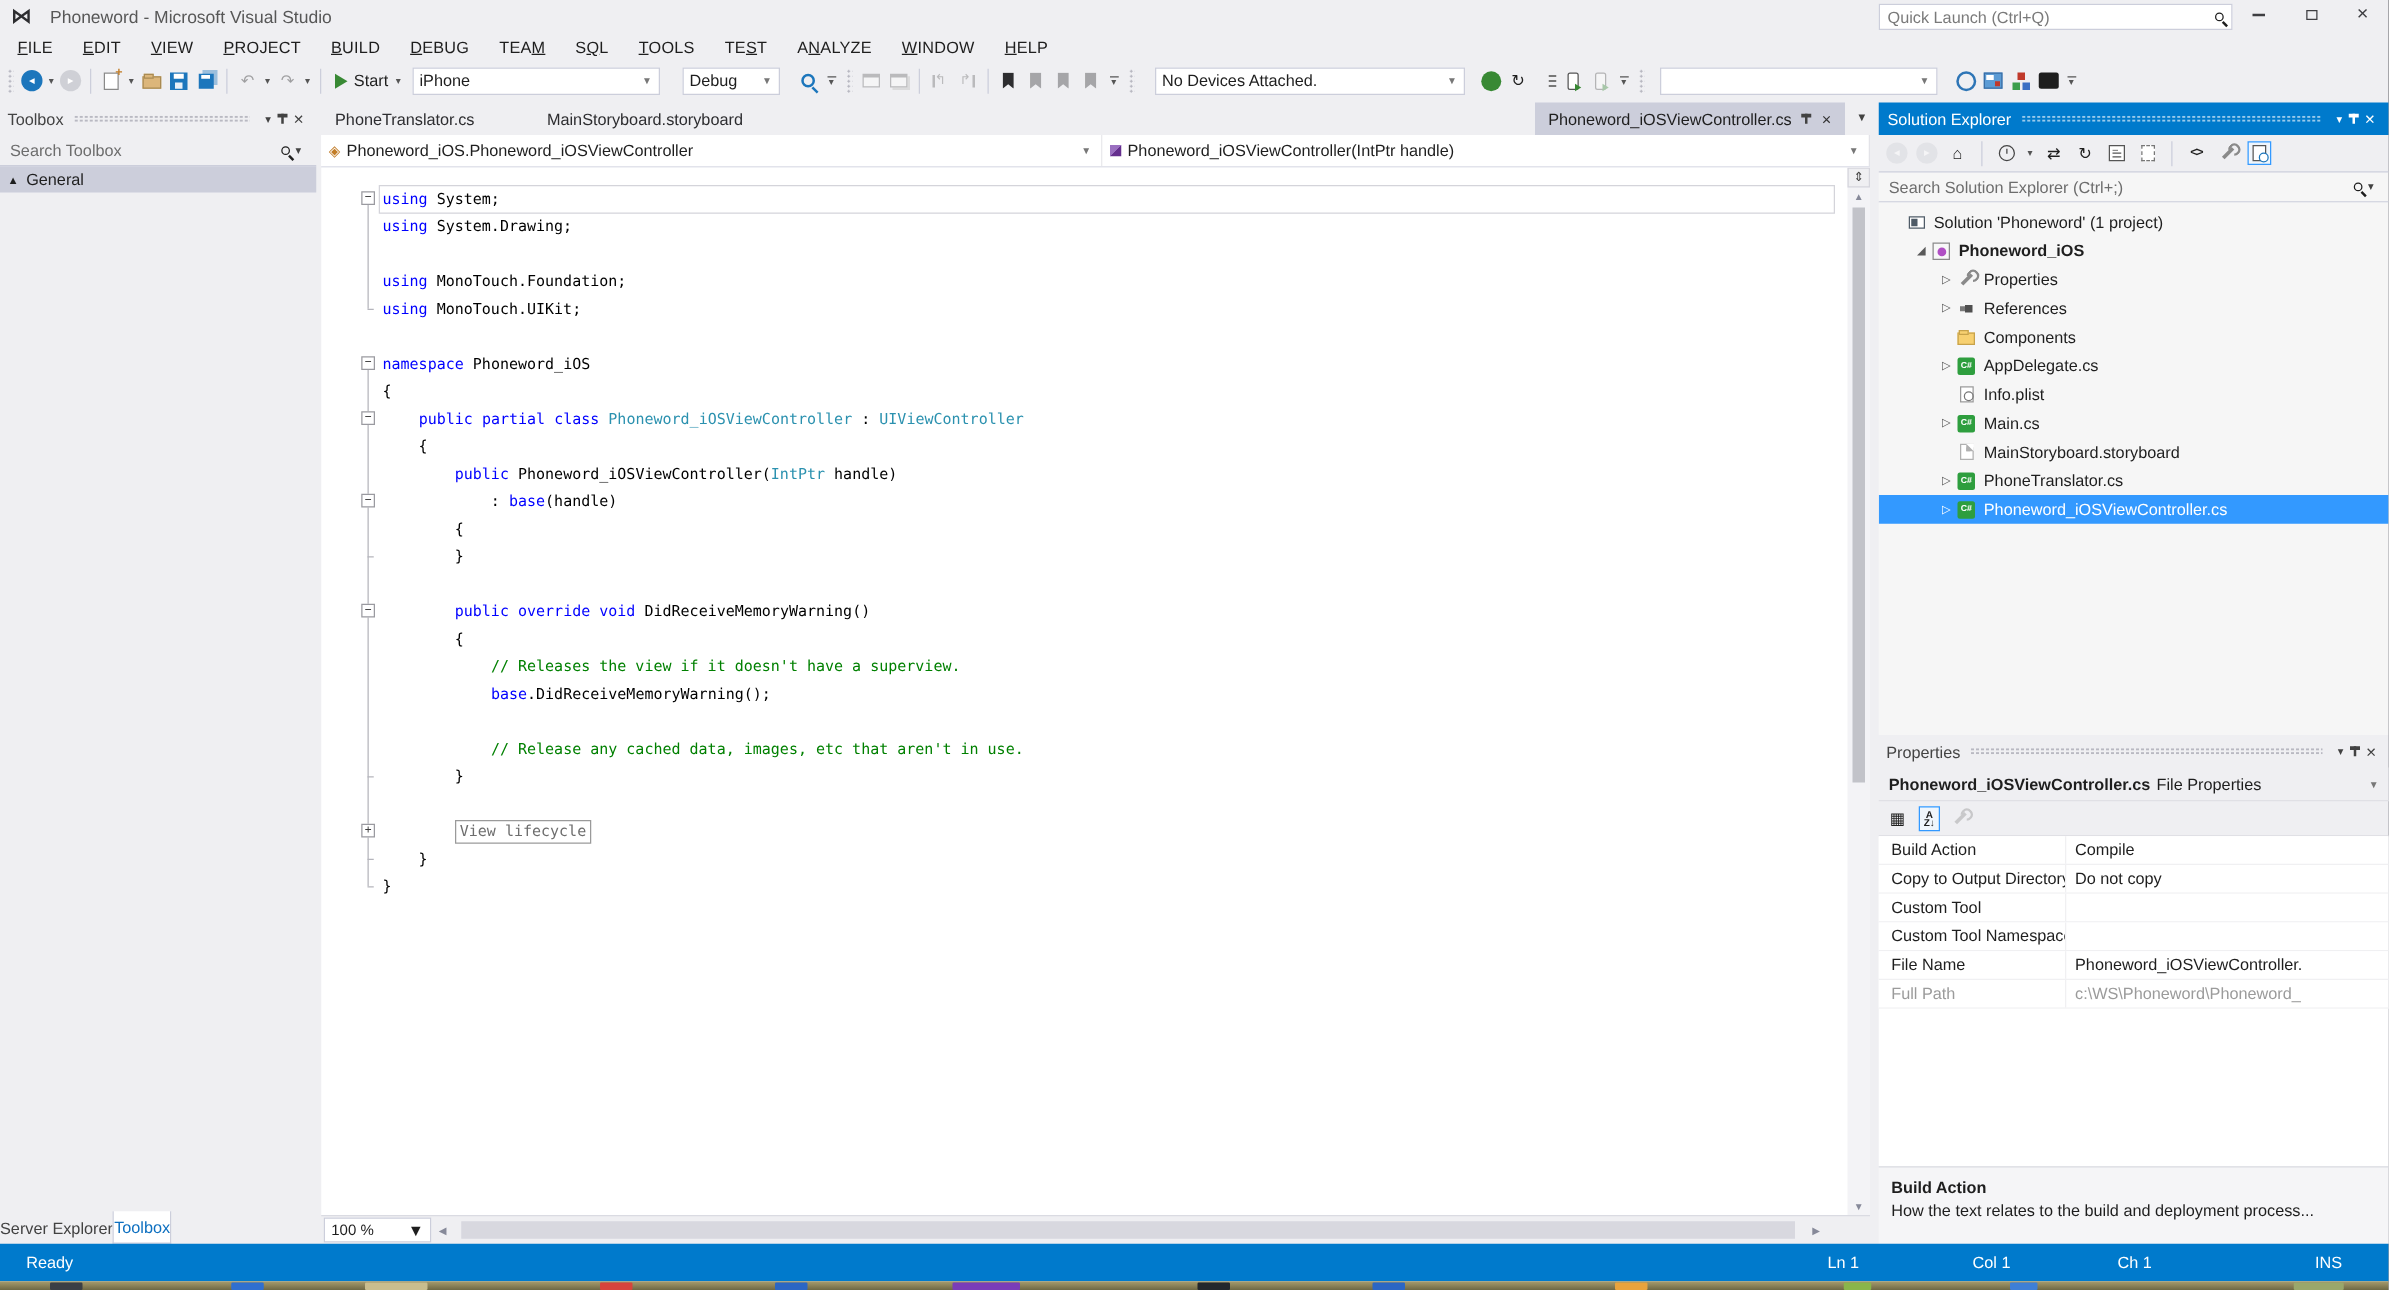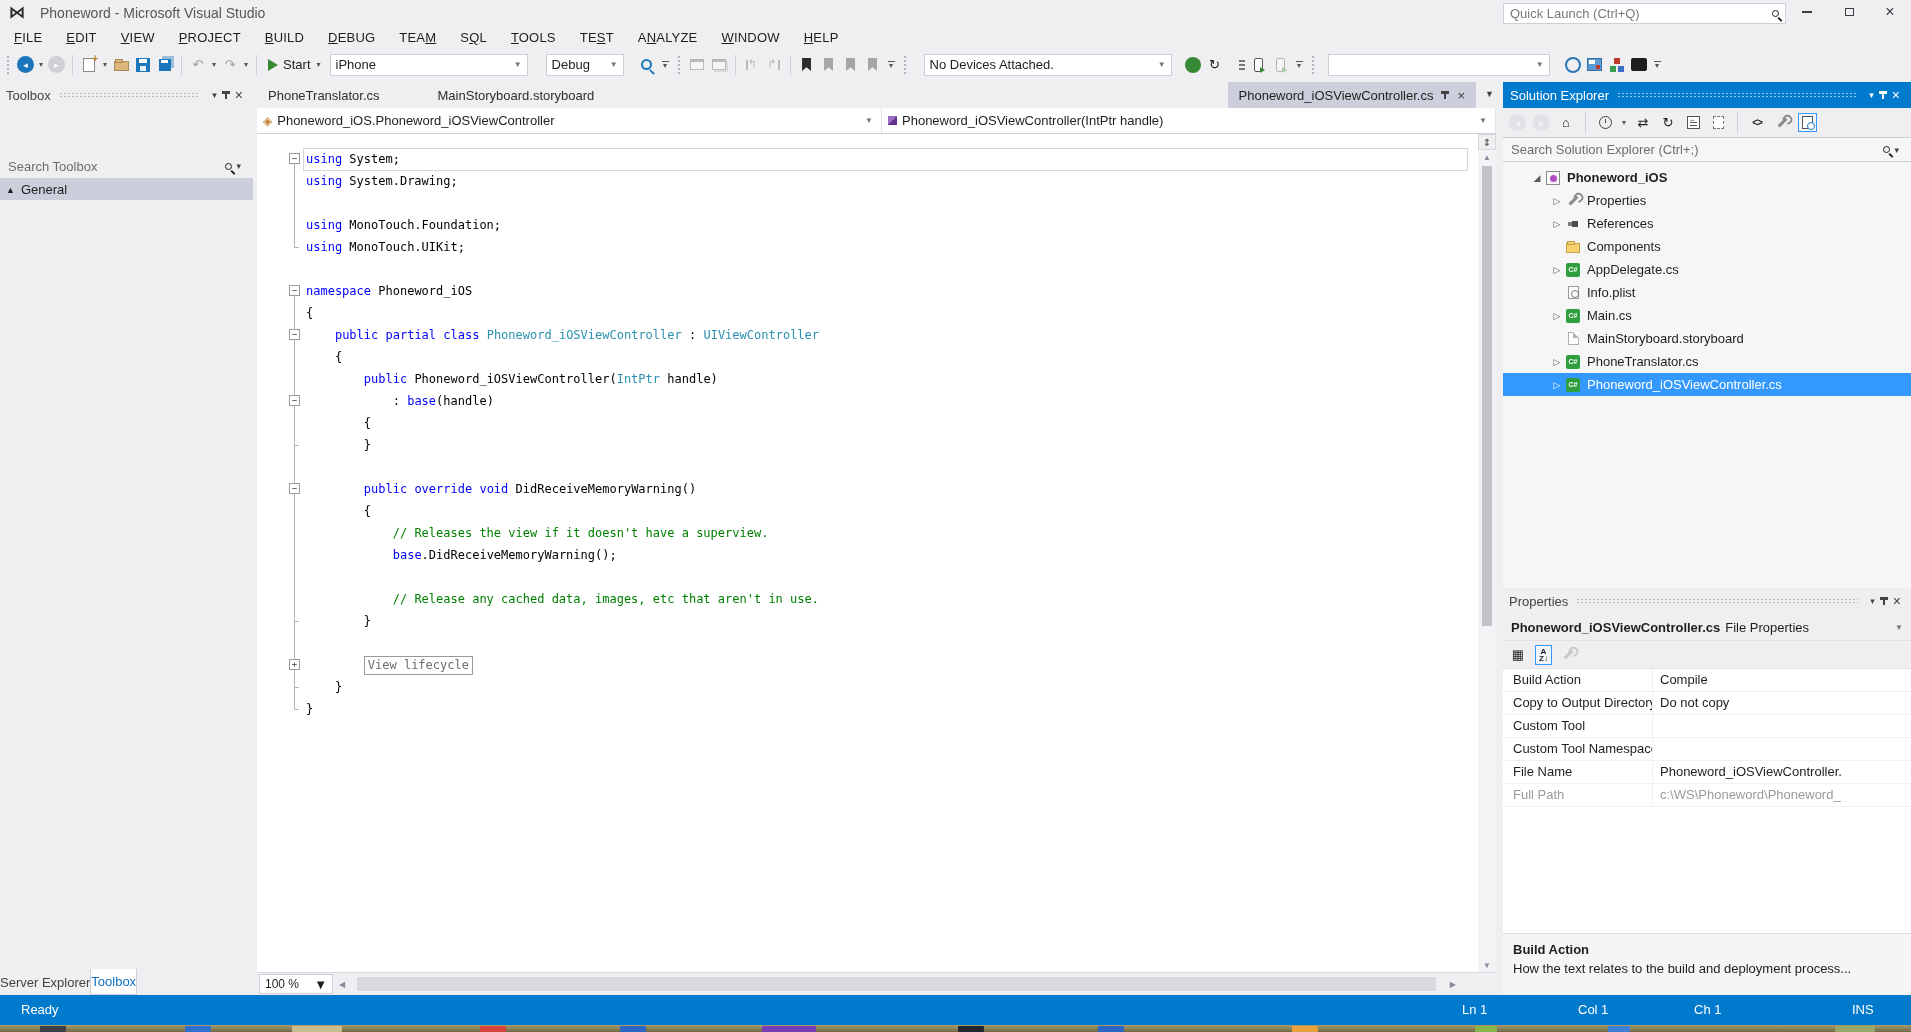--- a/index.html
+++ b/index.html
@@ -84,21 +84,21 @@
   .mag:after{content:"";position:absolute;width:1.6px;height:5px;background:#1e1e1e;left:6px;top:6px;transform:rotate(-45deg);}
   .pin{width:2px;height:8px;background:#424242;position:relative;display:inline-block;margin:0 4px;}
   .pin:before{content:"";position:absolute;left:-3px;top:0;width:8px;height:3px;background:#424242;}
   
   .panel-title{height:26px;display:flex;align-items:center;padding:0 6px;color:#444;}
   .dots{flex:1;height:6px;margin:0 8px;background-image:radial-gradient(circle,#b9b9c2 1px,transparent 1.1px);background-size:4px 3px;}
   .pt-ico{margin:0 4px;font-size:9px;color:#424242;}
   .pt-x{font-size:14px;margin:0 4px;color:#424242;}
   
   #toolbox{position:absolute;left:0;top:82px;width:253px;bottom:37px;display:flex;flex-direction:column;}
-  #tb-search{height:25px;border-bottom:1px solid #CCCEDB;display:flex;align-items:center;padding:0 8px;color:#6d6d6d;background:#EFEFF2;margin-top:46px;}
+  #tb-search{height:25px;border-bottom:1px solid #CCCEDB;display:flex;align-items:center;padding:0 8px;color:#6d6d6d;background:#EFEFF2;}
   #tb-search .txt{flex:1;}
   #tb-general{height:21px;background:#CCCEDB;display:flex;align-items:center;padding:0 6px;gap:6px;font-size:13px;}
   #tb-general .tri{font-size:9px;}
   #tb-empty{margin-top:42px;padding:0 10px;text-align:center;line-height:21px;color:#1e1e1e;}
   #tb-fill{flex:1;}
   #tb-tabs{height:26px;display:flex;align-items:stretch;background:#EFEFF2;}
   .bottom-tab{display:flex;align-items:center;padding:0 0;color:#424242;}
   .bottom-tab.active{background:#fff;color:#0E70C0;border:1px solid #CCCEDB;border-top:none;}
   
   #editor{position:absolute;left:257px;top:82px;width:1239px;bottom:37px;display:flex;flex-direction:column;}
@@ -122,21 +122,21 @@
   #outline{position:absolute;left:30px;top:0;bottom:0;width:16px;}
   .o-box{position:absolute;left:2px;width:11px;height:11px;border:1px solid #9a9aa0;background:#fff;color:#3b3b3b;font-size:9px;line-height:9px;text-align:center;font-family:"DejaVu Sans Mono",monospace;}
   .o-line{position:absolute;left:7px;width:1px;background:#b5b5bc;}
   .o-tick{position:absolute;left:7px;width:5px;height:1px;background:#b5b5bc;}
   #vscroll{position:absolute;right:0;top:0;bottom:0;width:18px;background:#F3F3F6;display:flex;flex-direction:column;align-items:center;}
   #vsplit{height:16px;padding-top:2px;color:#424242;font-size:10px;background:#EFEFF2;width:100%;text-align:center;border:1px solid #d6d6dd;}
   .scr-arrow{color:#868999;font-size:8px;height:14px;display:flex;align-items:center;}
   #vthumb{width:10px;background:#C2C3C9;flex:0 0 460px;margin-top:2px;}
   #vfill{flex:1;}
   #hscrollrow{height:23px;display:flex;align-items:center;background:#EFEFF2;border-top:1px solid #DADBE2;}
-  #zoomcombo{width:74px;height:20px;margin-left:2px;background:#fff;border:1px solid #CCCEDB;display:flex;align-items:center;padding:0 5px;}
+  #zoomcombo{width:86px;height:20px;margin-left:2px;background:#fff;border:1px solid #CCCEDB;display:flex;align-items:center;padding:0 5px;}
   #zoomcombo .ctext{flex:1;font-size:12px;}
   #hscroll{flex:1;height:100%;position:relative;display:flex;align-items:center;}
   #hthumb{position:absolute;left:24px;right:60px;top:4px;height:14px;background:#D8D8DF;}
   
   #rightcol{position:absolute;left:1503px;top:82px;width:408px;bottom:37px;display:flex;flex-direction:column;}
   #sepanel{height:506px;display:flex;flex-direction:column;}
   #se-title{height:26px;background:#007ACC;color:#fff;display:flex;align-items:center;padding:0 7px;}
   #se-title .dots{background-image:radial-gradient(circle,rgba(255,255,255,.6) 1px,transparent 1.1px);}
   #se-title .pt-ico{color:#fff;} #se-title .pt-x{color:#fff;}
   #se-title .pin:before,#se-title .pin{background:#fff;}
@@ -454,20 +454,27 @@
           <span class="selbox">
             <span class="i-preview"></span>
           </span>
         </div>
       <div id="se-search">
         <span class="txt">Search Solution Explorer (Ctrl+;)</span>
         <span class="mag"></span>
         <span class="pt-ico">▾</span>
       </div>
       <div id="se-tree">
+          <div class="tree-row" style="padding-left: 6px;">
+            <span class="expander"></span>
+            <span class="ti">
+              <span class="ti-solution"></span>
+            </span>
+            <span class="lbl">Solution 'Phoneword' (1 project)</span>
+          </div>
           <div class="tree-row" style="padding-left: 26px;">
             <span class="expander">◢</span>
             <span class="ti">
               <span class="ti-project"></span>
             </span>
             <span class="lbl b">Phoneword_iOS</span>
           </div>
           <div class="tree-row" style="padding-left: 46px;">
             <span class="expander">▷</span>
             <span class="ti">

